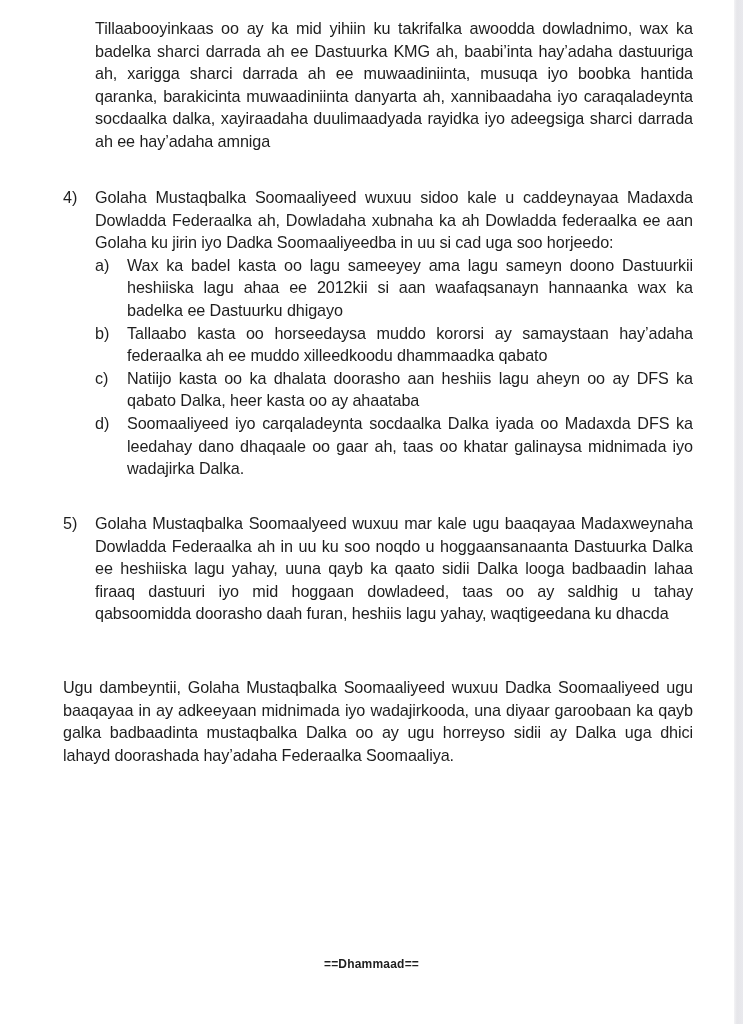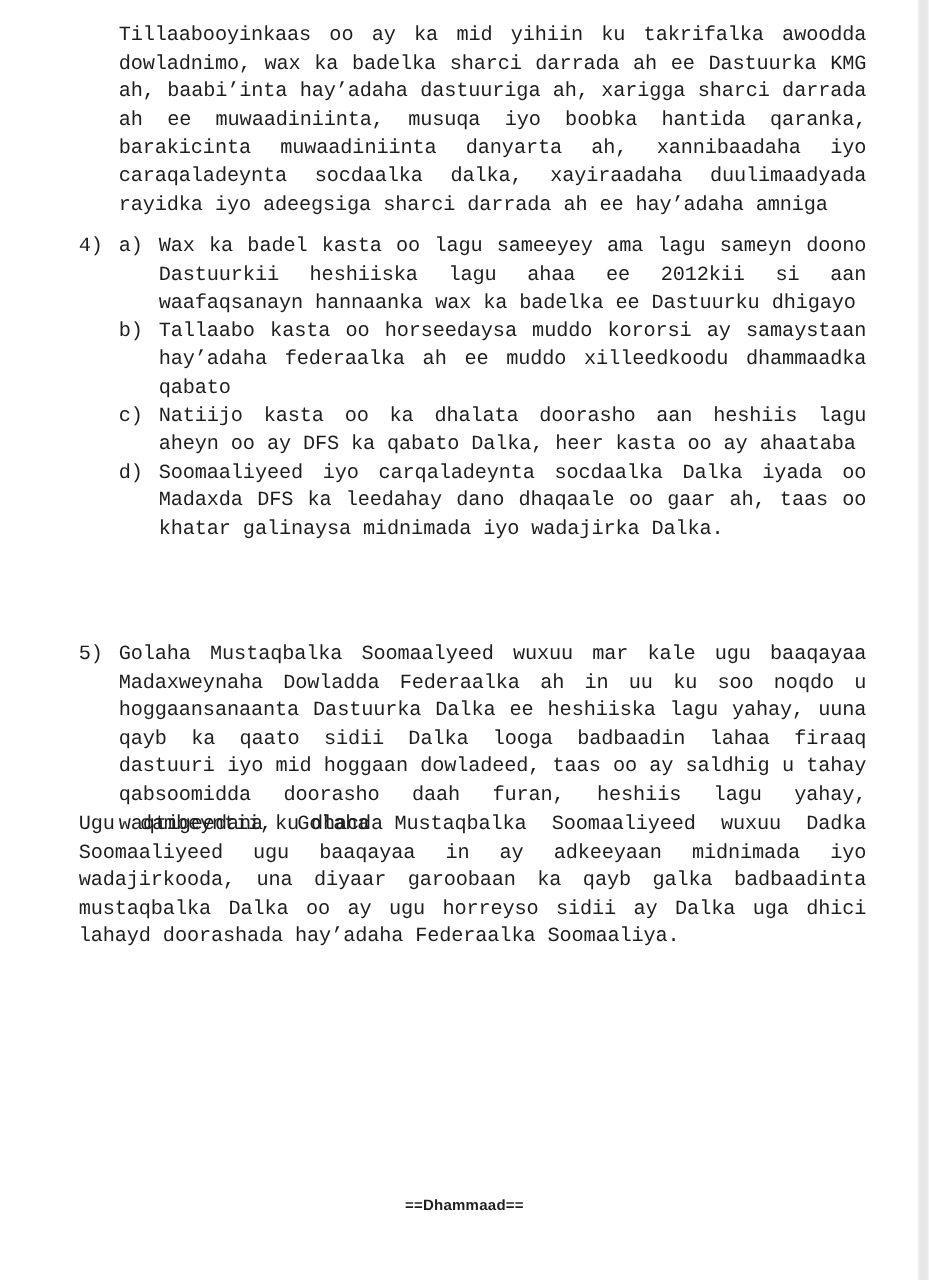--- a/index.html
+++ b/index.html
@@ -35,21 +35,20 @@
       font-size: 16.2px;
       line-height: 22.6px;
       letter-spacing: -0.1px;
     }
     .justify {
       text-align: justify;
       text-align-last: left;
     }
     .block {
       position: absolute;
-      font-family: Liberation Mono, monospace;
     }
     .p-intro {
       left: 95px;
       top: 17px;
       width: 598px;
     }
     .numbered {
       left: 63px;
       width: 630px;
     }
@@ -73,21 +72,21 @@
       position: relative;
       padding-left: 32px;
     }
     .sub-label {
       position: absolute;
       left: 0;
       top: 0;
     }
     .p-closing {
       left: 63px;
-      top: 648px;
+      top: 676px;
       width: 630px;
     }
     .end-mark {
       position: absolute;
       left: 0;
       width: 743px;
       top: 957px;
       text-align: center;
       font-weight: bold;
       font-size: 12px;
@@ -97,20 +96,21 @@
 </head>
 <body>
 
 <div class="page">
 
   <p class="block text justify p-intro" style="margin:0;">Tillaabooyinkaas oo ay ka mid yihiin ku takrifalka awoodda dowladnimo, wax ka badelka sharci darrada ah ee Dastuurka KMG ah, baabi’inta hay’adaha dastuuriga ah, xarigga sharci darrada ah ee muwaadiniinta, musuqa iyo boobka hantida qaranka, barakicinta muwaadiniinta danyarta ah, xannibaadaha iyo caraqaladeynta socdaalka dalka, xayiraadaha duulimaadyada rayidka iyo adeegsiga sharci darrada ah ee hay’adaha amniga</p>
 
   <div class="block text numbered num-4">
     <div class="num-row">
       <span class="num-label">4)</span>
+      <p class="justify" style="margin:0;">Golaha Mustaqbalka Soomaaliyeed wuxuu sidoo kale u caddeynayaa Madaxda Dowladda Federaalka ah, Dowladaha xubnaha ka ah Dowladda federaalka ee aan Golaha ku jirin iyo Dadka Soomaaliyeedba in uu si cad uga soo horjeedo:</p>
       <ul class="sub-list">
         <li class="sub-item">
           <span class="sub-label">a)</span>
           <span class="justify" style="display:block;">Wax ka badel kasta oo lagu sameeyey ama lagu sameyn doono Dastuurkii heshiiska lagu ahaa ee 2012kii si aan waafaqsanayn hannaanka wax ka badelka ee Dastuurku dhigayo</span>
         </li>
         <li class="sub-item">
           <span class="sub-label">b)</span>
           <span class="justify" style="display:block;">Tallaabo kasta oo horseedaysa muddo kororsi ay samaystaan hay’adaha federaalka ah ee muddo xilleedkoodu dhammaadka qabato</span>
         </li>
         <li class="sub-item">

